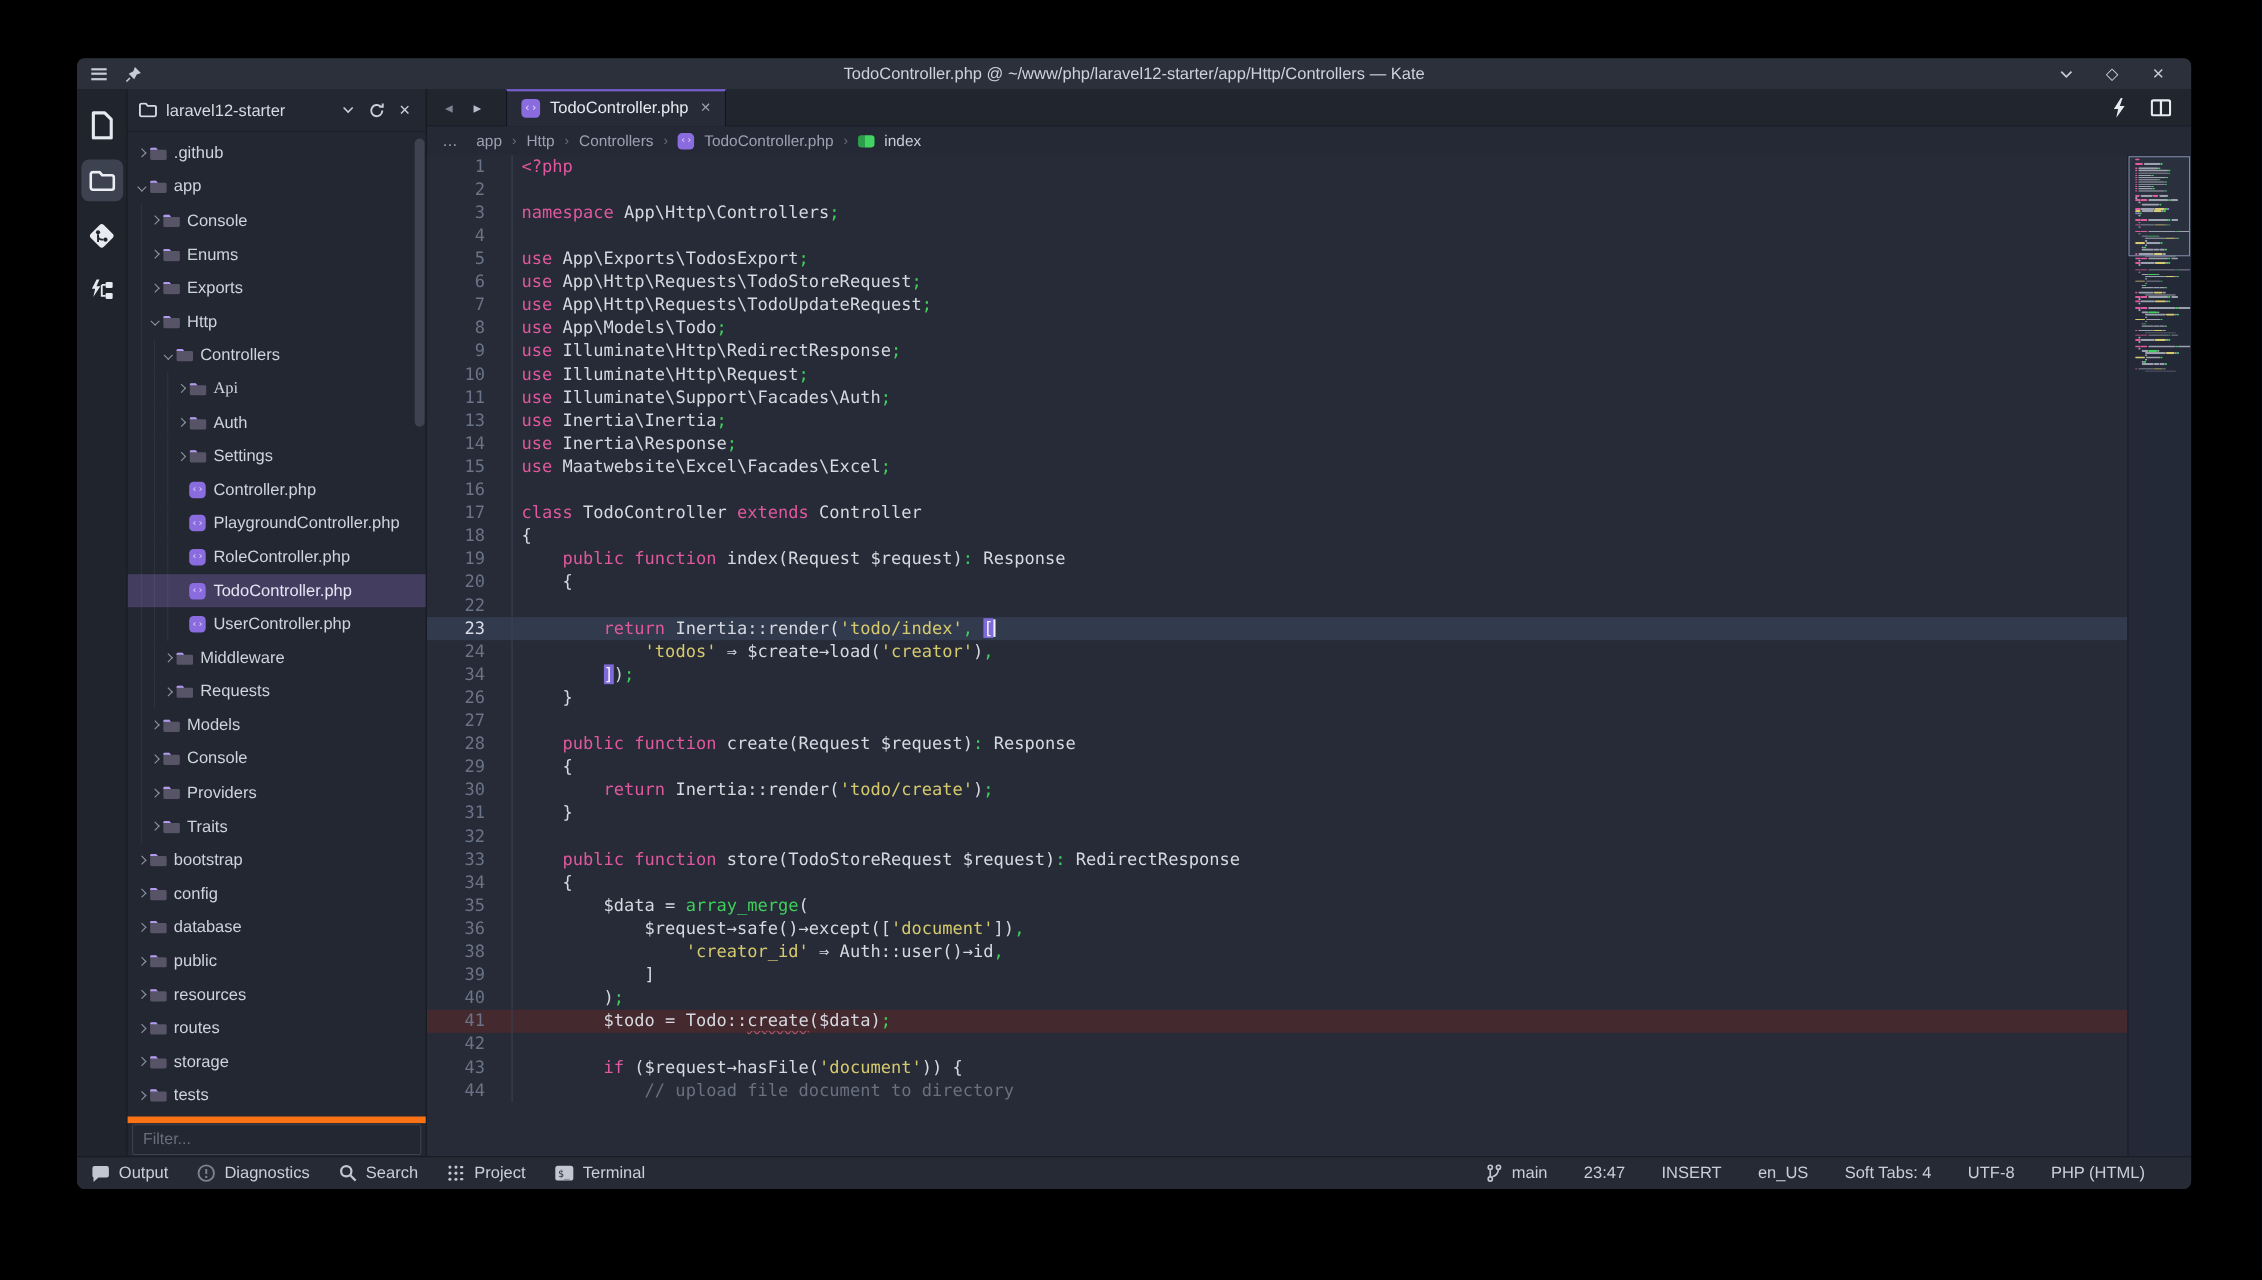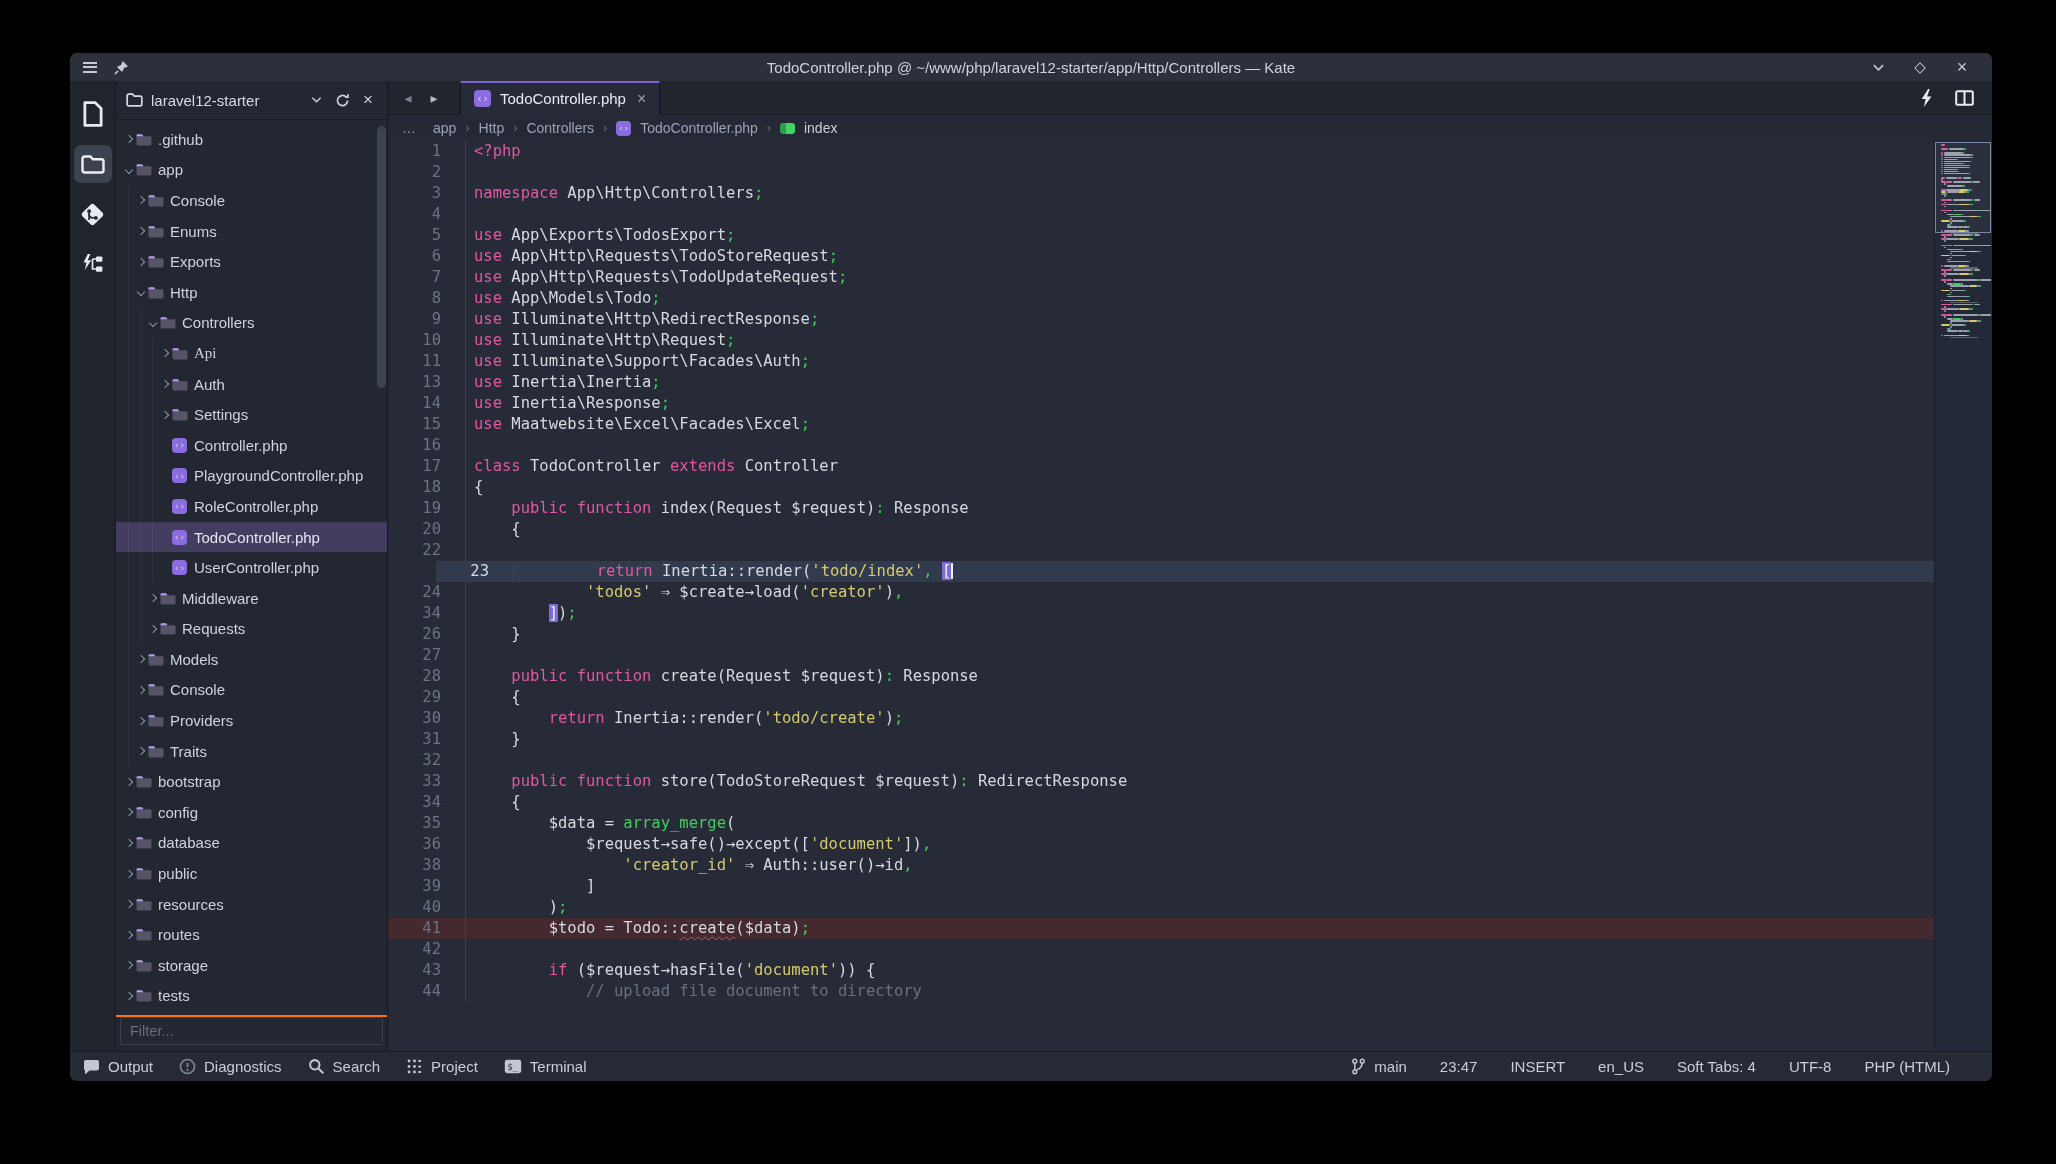--- a/index.html
+++ b/index.html
@@ -34,21 +34,21 @@
   .tree{ flex:1 1 auto; border-top:1px solid #1a1e27; position:relative; overflow:hidden; padding-top:4px; }
   .trow{ height:30.6px; display:flex; align-items:center; position:relative; color:#ced3dd; font-size:15px; white-space:nowrap; }
   .trow.selected{ background:#433d60; color:#e7e4f4; }
   .guide{ position:absolute; top:0; bottom:0; width:1px; background:rgba(255,255,255,0.055); }
   .chev{ width:14px; flex:0 0 14px; display:flex; align-items:center; justify-content:center; }
   .chev i{ width:6px; height:6px; border-top:1.6px solid #8d94a5; border-right:1.6px solid #8d94a5; display:block; }
   .chev.collapsed i{ transform:rotate(45deg); }
   .chev.expanded i{ transform:rotate(135deg); }
   .tico{ width:22px; flex:0 0 22px; display:flex; align-items:center; }
   .tree-scrollbar{ position:absolute; right:1px; top:6px; width:9px; height:262px; background:#3d4350; border-radius:5px; }
-  .filter-row{ height:36px; border-top:2px solid #f97316; display:flex; align-items:flex-start; padding:0 4px; }
+  .filter-row{ height:36px; border-top:6px solid #f97316; display:flex; align-items:center; padding:0 4px; }
   .filter-input{ width:100%; height:28px; background:#232732; border:1px solid #3b414e; border-radius:2px;
     color:#d6dae2; font-size:14.5px; padding:0 9px; outline:none; }
   .filter-input::placeholder{ color:#676e7c; }
 
   
   .editor-col{ flex:1 1 auto; display:flex; flex-direction:column; min-width:0; }
   .tabbar{ height:34px; background:#21252e; border-bottom:1px solid #171b22; display:flex; align-items:center; }
   .nav-arrow{ width:20px; text-align:center; font-size:14px; }
   .nav-back{ color:#7b8294; margin-left:10px; }
   .nav-fwd{ color:#b6bccb; margin-left:6px; }
@@ -69,21 +69,21 @@
   .bc-sep{ color:#697083; font-size:12.5px; }
   .bc-ellipsis{ margin-right:8px; color:#9ba2b2; }
   .bc-last{ color:#c7cdd9; }
 
   
   .code-area{ flex:1 1 auto; position:relative; background:#262b37; overflow:hidden; font-family:"DejaVu Sans Mono",monospace; }
   .code-lines{ position:absolute; left:0; top:0; right:58px; }
   .crow{ height:21px; line-height:21px; display:flex; font-size:15.5px; white-space:pre; }
   .crow .lno{ flex:0 0 78px; text-align:right; padding-right:24px; color:#6b7386; border-right:1px solid #3a4152; }
   .crow .ltx{ padding-left:8px; color:#d6d9e0; }
-  .crow.current{ background:#323a4d;margin-left:48px; }
+  .crow.current{ background:#323a4d; }
   .crow.current .lno{ color:#d7dce6; }
   .crow.error-line{ background:#44292f; }
   .tk-k{ color:#e0589e; }
   .tk-s{ color:#d6ca6e; }
   .tk-p{ color:#3fd05c; }
   .tk-f{ color:#3fd05c; }
   .tk-c{ color:#69707e; }
   .tk-d{ color:#d6d9e0; }
   .tk-b{ background:#7e6ad8; color:#f4f2fc; }
   .tk-u{ color:#d6d9e0; text-decoration:underline; text-decoration-style:wavy; text-decoration-color:#b8566a; text-decoration-thickness:1px; text-underline-offset:3px; }

